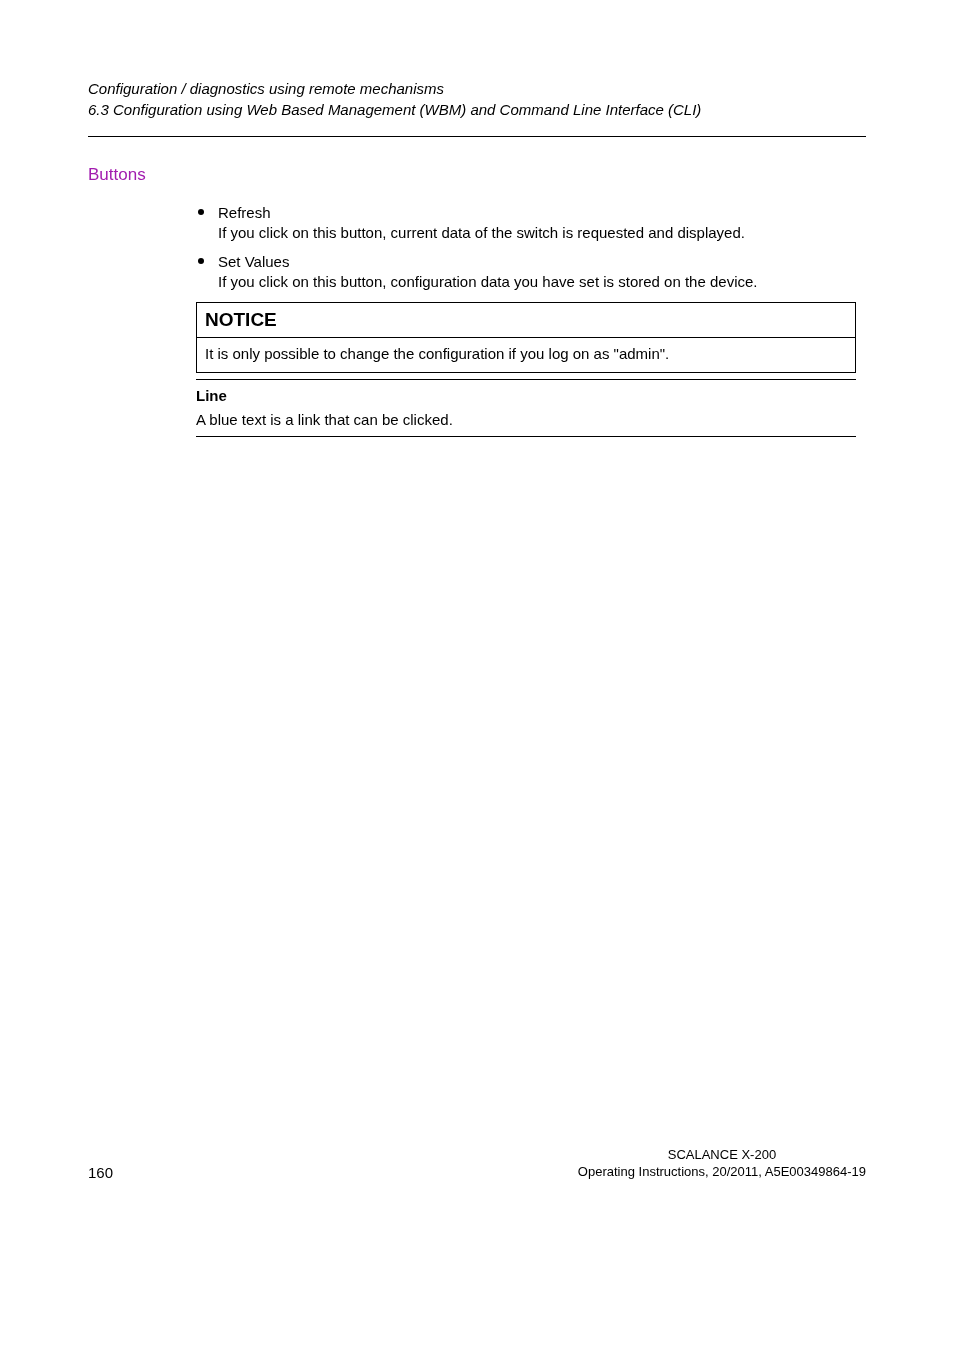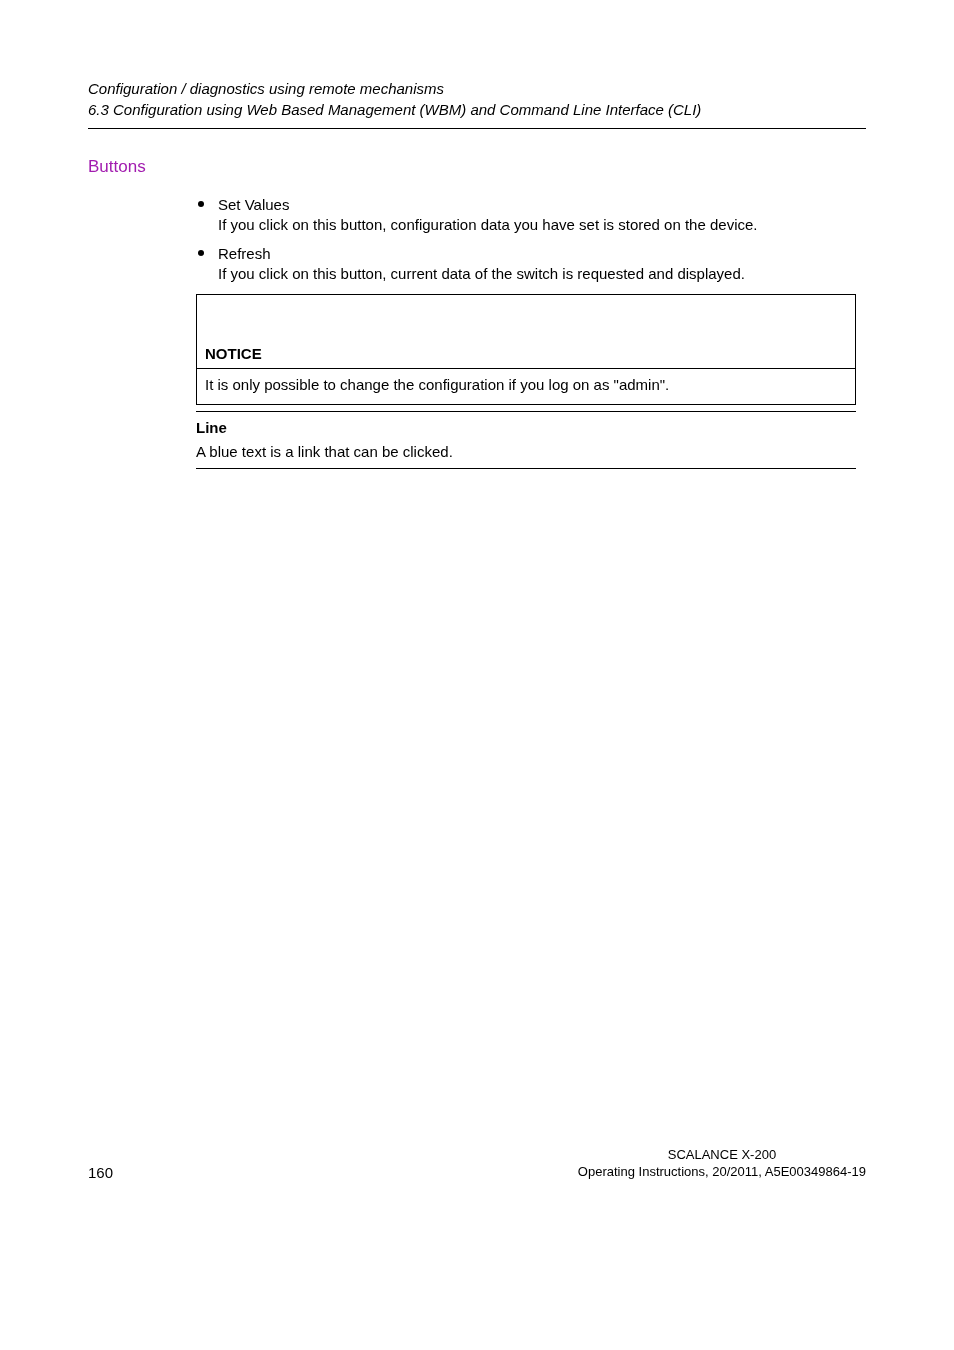--- a/index.html
+++ b/index.html
@@ -19,21 +19,21 @@
   .running-head-1 {
     font-style: italic;
     font-size: 15px;
     color: #000;
     margin-bottom: 4px;
   }
   .running-head-2 {
     font-style: italic;
     font-size: 15px;
     color: #000;
-    margin-bottom: 10px;
+    margin-bottom: 18px;
   }
   .head-rule {
     border: none;
     border-top: 1px solid #000;
     margin-bottom: 28px;
   }
   .section-title {
     font-size: 17px;
     font-weight: normal;
     color: #a21caf;
@@ -69,22 +69,21 @@
   .bullet-desc { display: block; }
   .notice-box {
     border: 1px solid #000;
     margin-top: 10px;
     margin-bottom: 6px;
   }
   .notice-head {
     border-bottom: 1px solid #000;
     padding: 4px 8px;
     font-weight: bold;
-    font-size: 15px;
-    margin-top: 45px;
+    font-size: 19px;
   }
   .notice-body {
     padding: 6px 8px 8px 8px;
     font-size: 15px;
   }
   .note-block {
     border-top: 1px solid #000;
     border-bottom: 1px solid #000;
     padding: 4px 0 6px 0;
     margin-top: 4px;
@@ -120,26 +119,26 @@
 
   <div class="running-head-1">Configuration / diagnostics using remote mechanisms</div>
   <div class="running-head-2">6.3 Configuration using Web Based Management (WBM) and Command Line Interface (CLI)</div>
   <hr class="head-rule">
 
   <div class="section-title">Buttons</div>
 
   <div class="content">
     <ul class="bullets">
       <li>
+        <span class="bullet-label">Refresh</span>
+        <span class="bullet-desc">If you click on this button, current data of the switch is requested and displayed.</span>
+      </li>
+      <li>
         <span class="bullet-label">Set Values</span>
         <span class="bullet-desc">If you click on this button, configuration data you have set is stored on the device.</span>
-      </li>
-      <li>
-        <span class="bullet-label">Refresh</span>
-        <span class="bullet-desc">If you click on this button, current data of the switch is requested and displayed.</span>
       </li>
     </ul>
 
     <div class="notice-box">
       <div class="notice-head">NOTICE</div>
       <div class="notice-body">It is only possible to change the configuration if you log on as "admin".</div>
     </div>
 
     <div class="note-block">
       <span class="note-label">Line</span>

